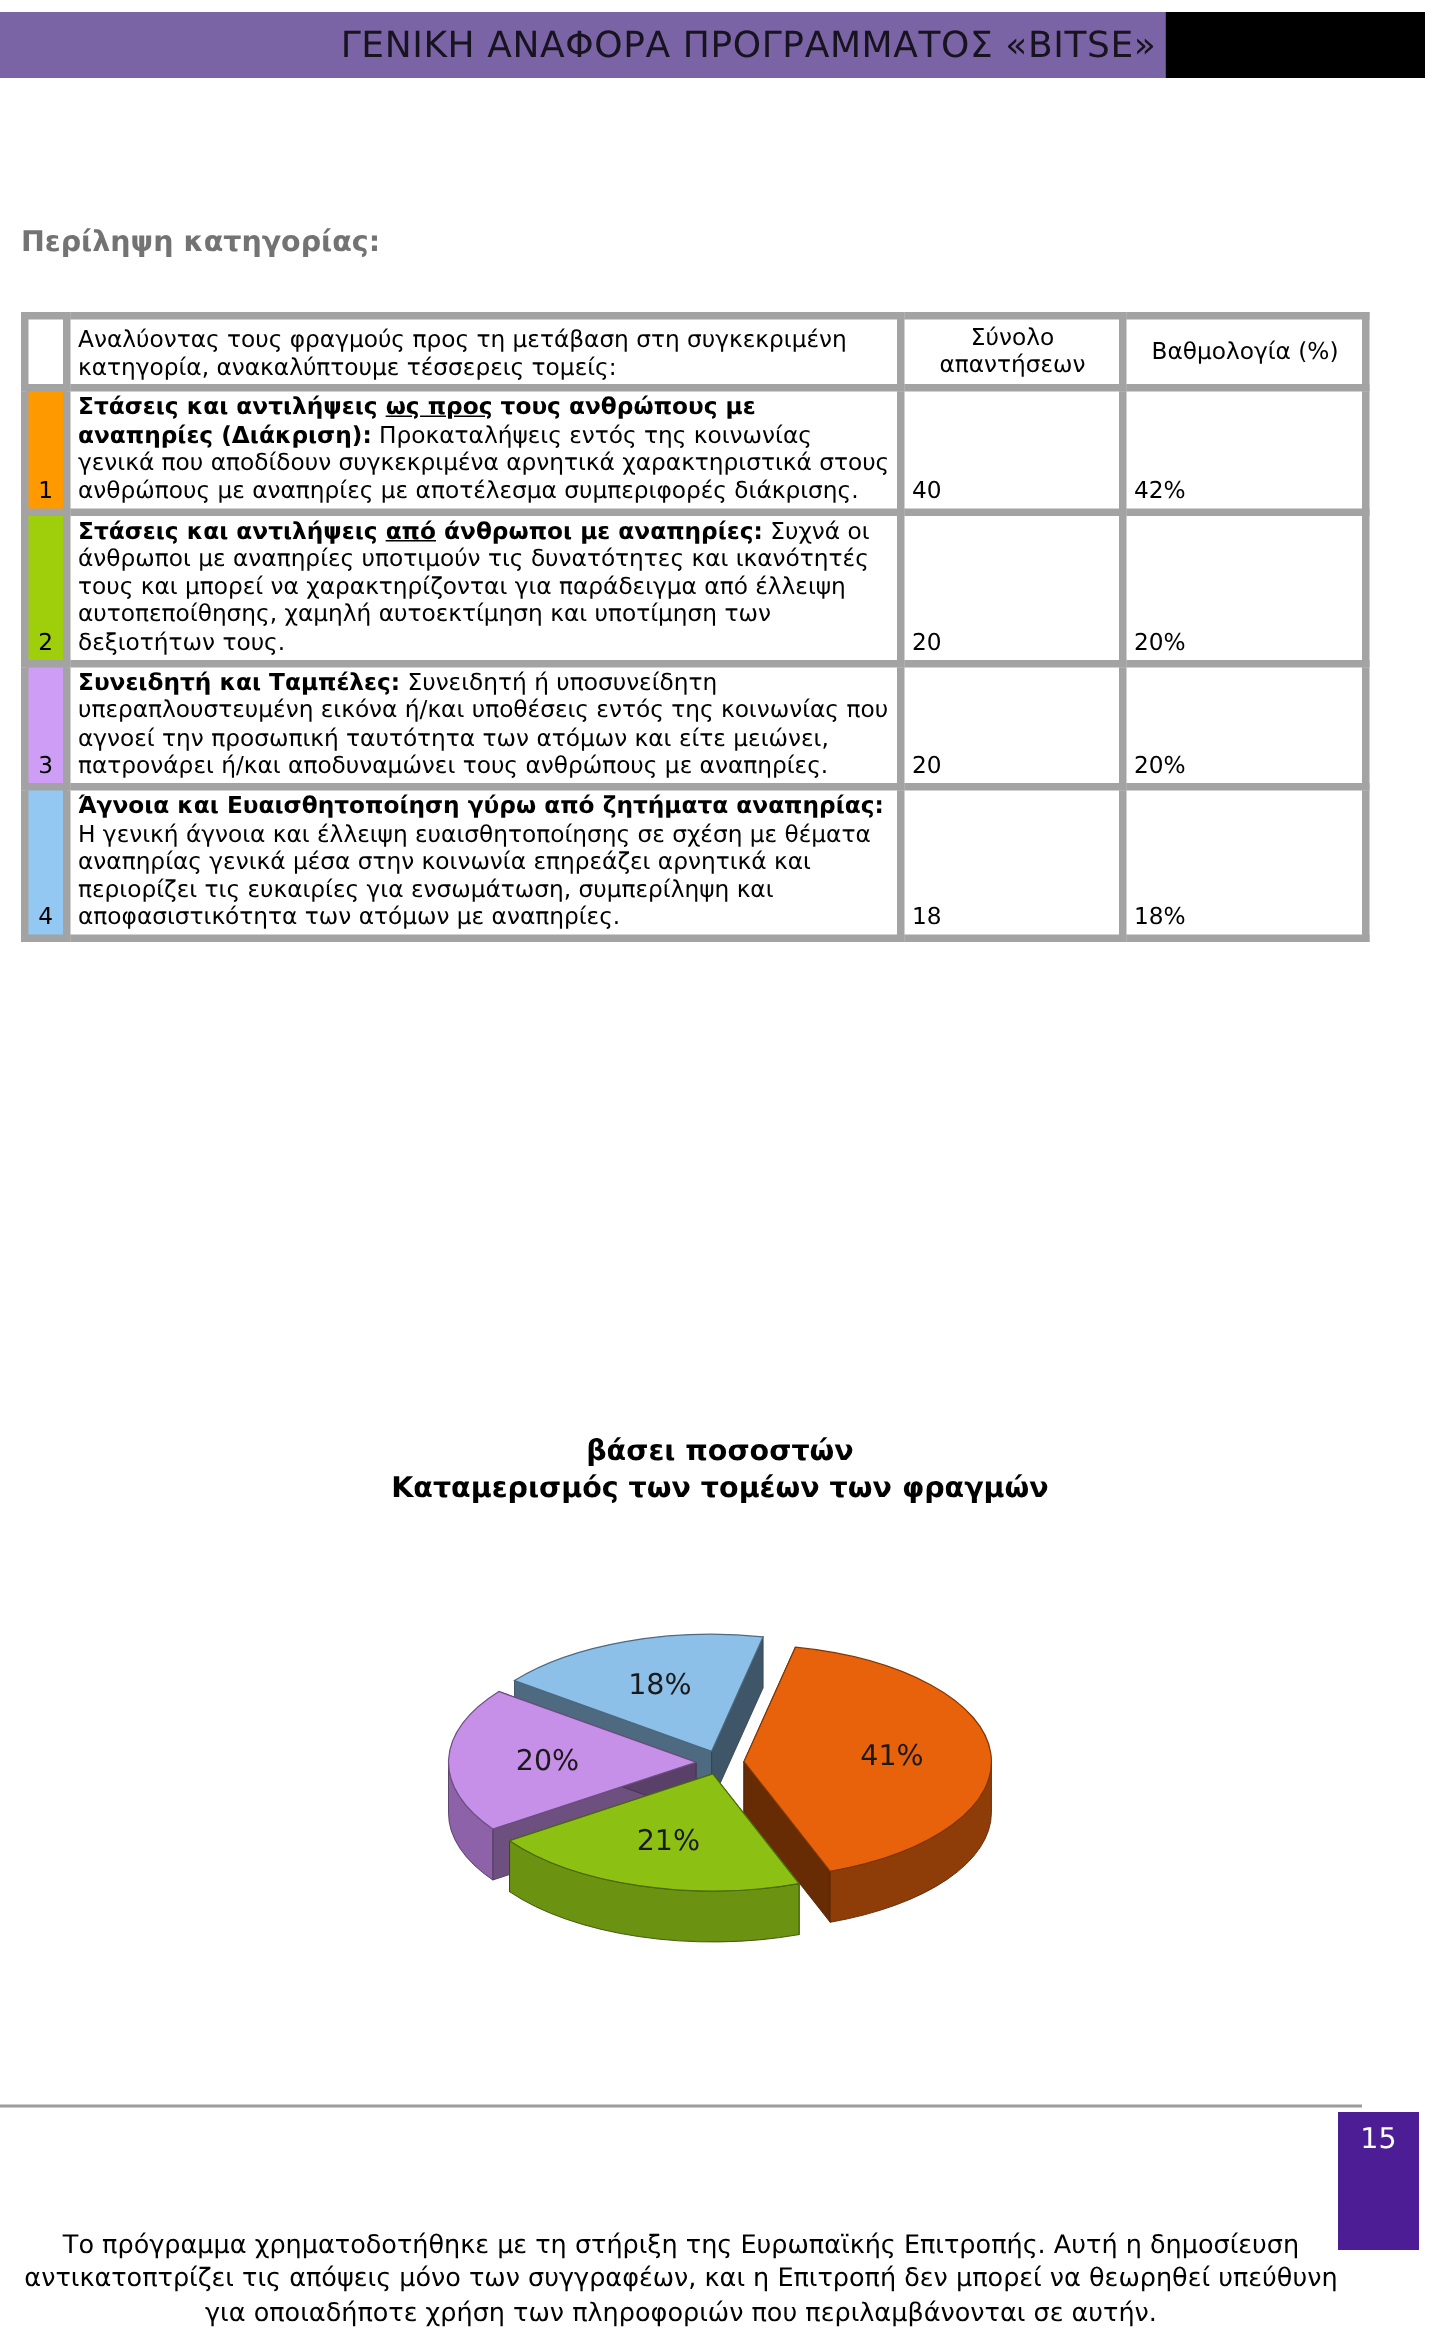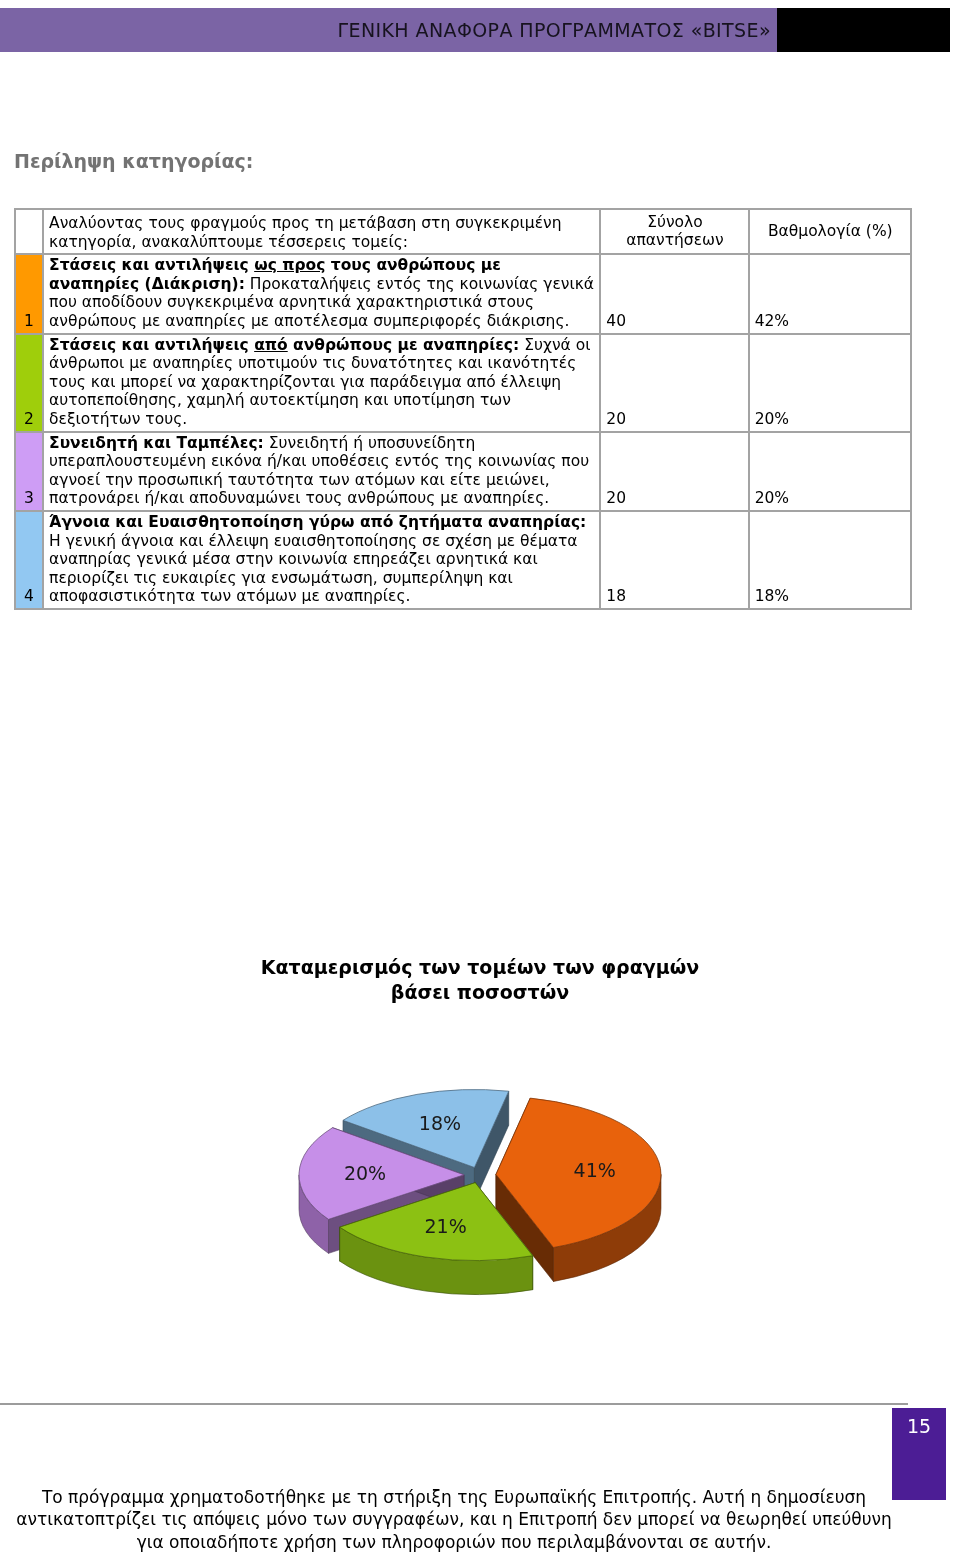--- a/index.html
+++ b/index.html
@@ -29,21 +29,21 @@
   .banner-purple {
     flex: 0 0 777px;
     background: #7B64A5;
     display: flex;
     align-items: center;
     justify-content: flex-end;
     padding-right: 6px;
     box-sizing: border-box;
   }
   .banner-title {
-    font-size: 19px;
+    font-size: 24px;
     letter-spacing: 0.4px;
     color: #17131f;
     white-space: nowrap;
     font-family: "DejaVu Sans", "Liberation Sans", sans-serif;
   }
   .banner-black {
     flex: 1 1 auto;
     background: #000000;
     margin-right: 10px;
   }
@@ -62,21 +62,21 @@
   .summary-table {
     position: absolute;
     left: 14px;
     top: 208px;
     width: 898px;
     border-collapse: collapse;
     table-layout: fixed;
   }
   .summary-table td,
   .summary-table th {
-    border: 2px solid #a3a3a3;
+    border: 5px solid #a3a3a3;
     vertical-align: bottom;
     padding: 1px 4px 2px 5px;
     font-size: 15.5px;
     line-height: 1.2;
     font-weight: normal;
     text-align: left;
   }
   .col-idx   { width: 28px; }
   .col-text  { width: 556px; }
   .col-total { width: 148px; }
@@ -206,21 +206,21 @@
       <td class="desc-cell">
         <b>Στάσεις και αντιλήψεις </b><b><u>ως προς</u></b><b> τους ανθρώπους με αναπηρίες (Διάκριση):</b><span> Προκαταλήψεις εντός της κοινωνίας γενικά που αποδίδουν συγκεκριμένα αρνητικά χαρακτηριστικά στους ανθρώπους με αναπηρίες με αποτέλεσμα συμπεριφορές διάκρισης.</span>
       </td>
       <td class="cell-num">40</td>
       <td class="cell-num">42%</td>
     </tr>
 
     <tr>
       <td class="cell-idx swatch-2">2</td>
       <td class="desc-cell">
-        <b>Στάσεις και αντιλήψεις </b><b><u>από</u></b><b> ανθρώπους με αναπηρίες:</b><span> Συχνά οι άνθρωποι με αναπηρίες υποτιμούν τις δυνατότητες και ικανότητές τους και μπορεί να χαρακτηρίζονται για παράδειγμα από έλλειψη αυτοπεποίθησης, χαμηλή αυτοεκτίμηση και υποτίμηση των δεξιοτήτων τους.</span>
+        <b>Στάσεις και αντιλήψεις </b><b><u>από</u></b><b> άνθρωποι με αναπηρίες:</b><span> Συχνά οι άνθρωποι με αναπηρίες υποτιμούν τις δυνατότητες και ικανότητές τους και μπορεί να χαρακτηρίζονται για παράδειγμα από έλλειψη αυτοπεποίθησης, χαμηλή αυτοεκτίμηση και υποτίμηση των δεξιοτήτων τους.</span>
       </td>
       <td class="cell-num">20</td>
       <td class="cell-num">20%</td>
     </tr>
 
     <tr>
       <td class="cell-idx swatch-3">3</td>
       <td class="desc-cell">
         <b>Συνειδητή και Ταμπέλες:</b><span> Συνειδητή ή υποσυνείδητη υπεραπλουστευμένη εικόνα ή/και υποθέσεις εντός της κοινωνίας που αγνοεί την προσωπική ταυτότητα των ατόμων και είτε μειώνει, πατρονάρει ή/και αποδυναμώνει τους ανθρώπους με αναπηρίες.</span>
       </td>
@@ -234,22 +234,22 @@
         <b>Άγνοια και Ευαισθητοποίηση γύρω από ζητήματα αναπηρίας:</b><span> Η γενική άγνοια και έλλειψη ευαισθητοποίησης σε σχέση με θέματα αναπηρίας γενικά μέσα στην κοινωνία επηρεάζει αρνητικά και περιορίζει τις ευκαιρίες για ενσωμάτωση, συμπερίληψη και αποφασιστικότητα των ατόμων με αναπηρίες.</span>
       </td>
       <td class="cell-num">18</td>
       <td class="cell-num">18%</td>
     </tr>
   </tbody>
 </table>
 
 <div class="chart-block">
   <div class="chart-title">
+    <div>βάσει ποσοστών</div>
     <div>Καταμερισμός των τομέων των φραγμών</div>
-    <div>βάσει ποσοστών</div>
   </div>
   <svg class="chart-canvas" id="pie-svg" width="520" height="290" viewBox="0 0 520 290">
       <path d="M 254.42284724285096 132.50174408406488 L 122.99541076885853 85.34301312479968 L 122.99541076885853 119.34301312479968 L 254.42284724285096 166.50174408406488 Z" fill="rgb(77,106,128)" stroke="rgb(56,77,93)" stroke-width="0.6"></path>
       <path d="M 254.42284724285096 132.50174408406488 L 288.7282762277811 56.206231226828024 L 288.7282762277811 90.20623122682802 L 254.42284724285096 166.50174408406488 Z" fill="rgb(63,86,104)" stroke="rgb(49,67,81)" stroke-width="0.6"></path>
       <path d="M 275.9570316355913 139.41409442297893 L 310.2624606205216 63.118581565742105 L 310.2624606205216 97.1185815657421 L 275.9570316355913 173.41409442297893 Z" fill="rgb(128,54,7)" stroke="rgb(93,39,5)" stroke-width="0.6"></path>
       <path d="M 275.9570316355913 139.41409442297893 L 333.4714194436908 212.52208960334647 L 333.4714194436908 246.52208960334647 L 275.9570316355913 173.41409442297893 Z" fill="rgb(104,44,5)" stroke="rgb(81,34,4)" stroke-width="0.6"></path>
       <path d="M 440.9570316355913 139.41409442297893 A 165 78 0 0 1 333.4714194436908 212.52208960334647 L 333.4714194436908 246.52208960334647 A 165 78 0 0 0 440.9570316355913 173.41409442297893 Z" fill="#8E3C08" stroke="rgb(93,39,5)" stroke-width="0.6"></path>
       <path d="M 244.00350906440246 139.83246064093314 L 108.51388955734134 184.34811892031885 L 108.51388955734134 218.34811892031885 L 244.00350906440246 173.83246064093314 Z" fill="rgb(109,79,128)" stroke="rgb(79,57,93)" stroke-width="0.6"></path>
       <path d="M 244.00350906440246 139.83246064093314 L 112.57607259041004 92.67372968166794 L 112.57607259041004 126.67372968166794 L 244.00350906440246 173.83246064093314 Z" fill="rgb(89,64,104)" stroke="rgb(69,50,81)" stroke-width="0.6"></path>
       <path d="M 108.51388955734134 184.34811892031885 A 165 78 0 0 1 79.00350906440246 139.83246064093314 L 79.00350906440246 173.83246064093314 A 165 78 0 0 0 108.51388955734134 218.34811892031885 Z" fill="#8E62A8" stroke="rgb(79,57,93)" stroke-width="0.6"></path>

